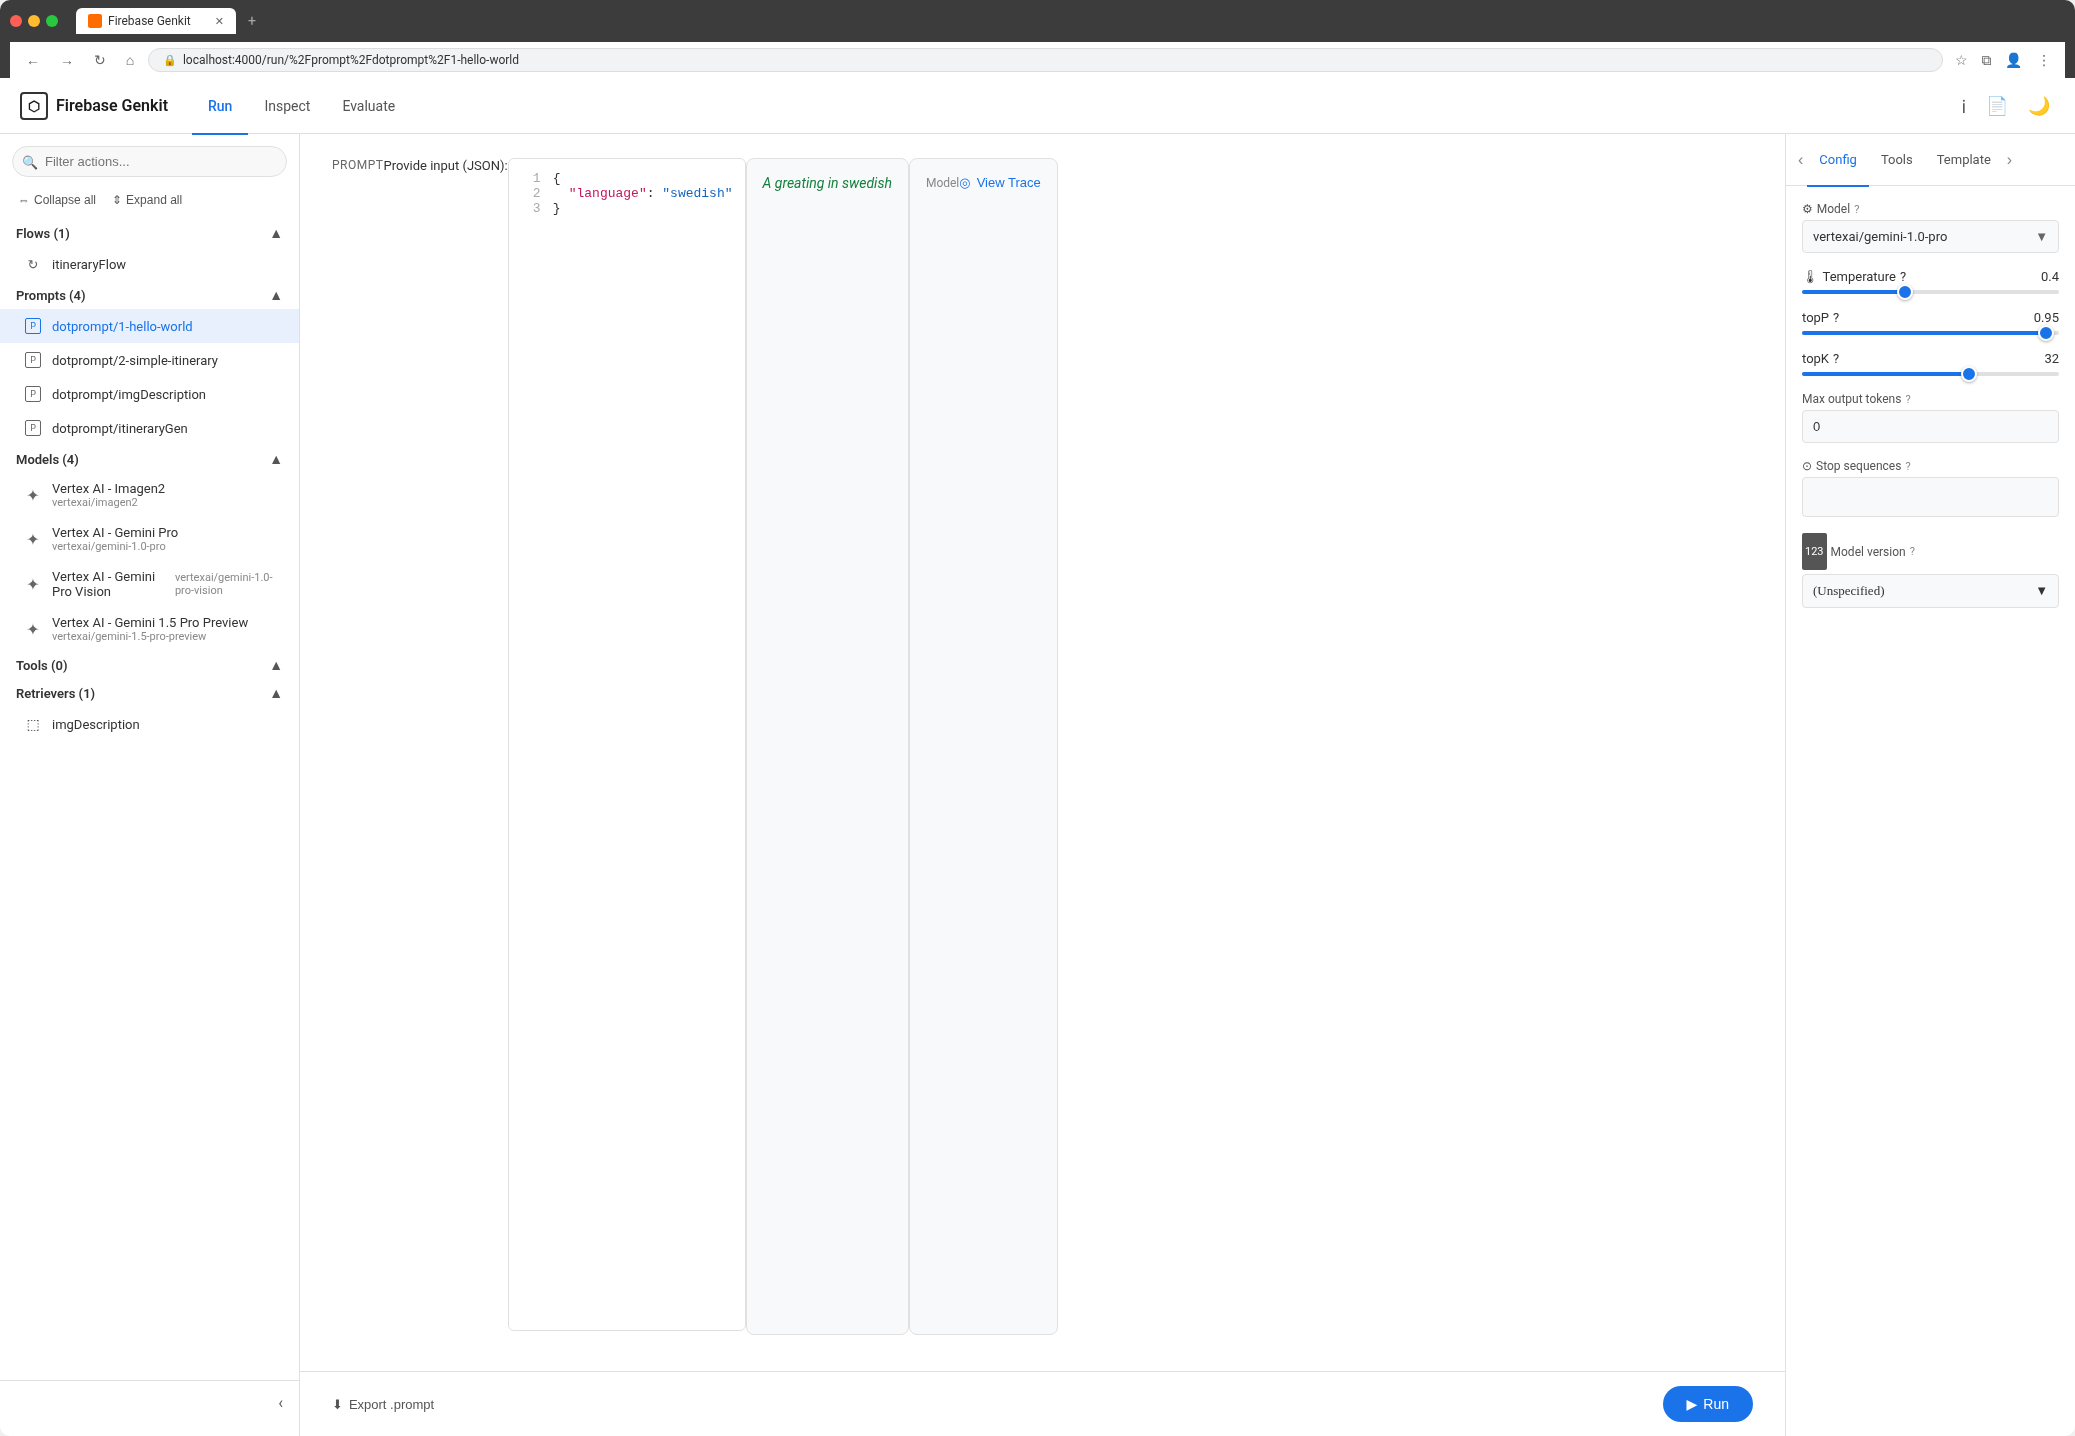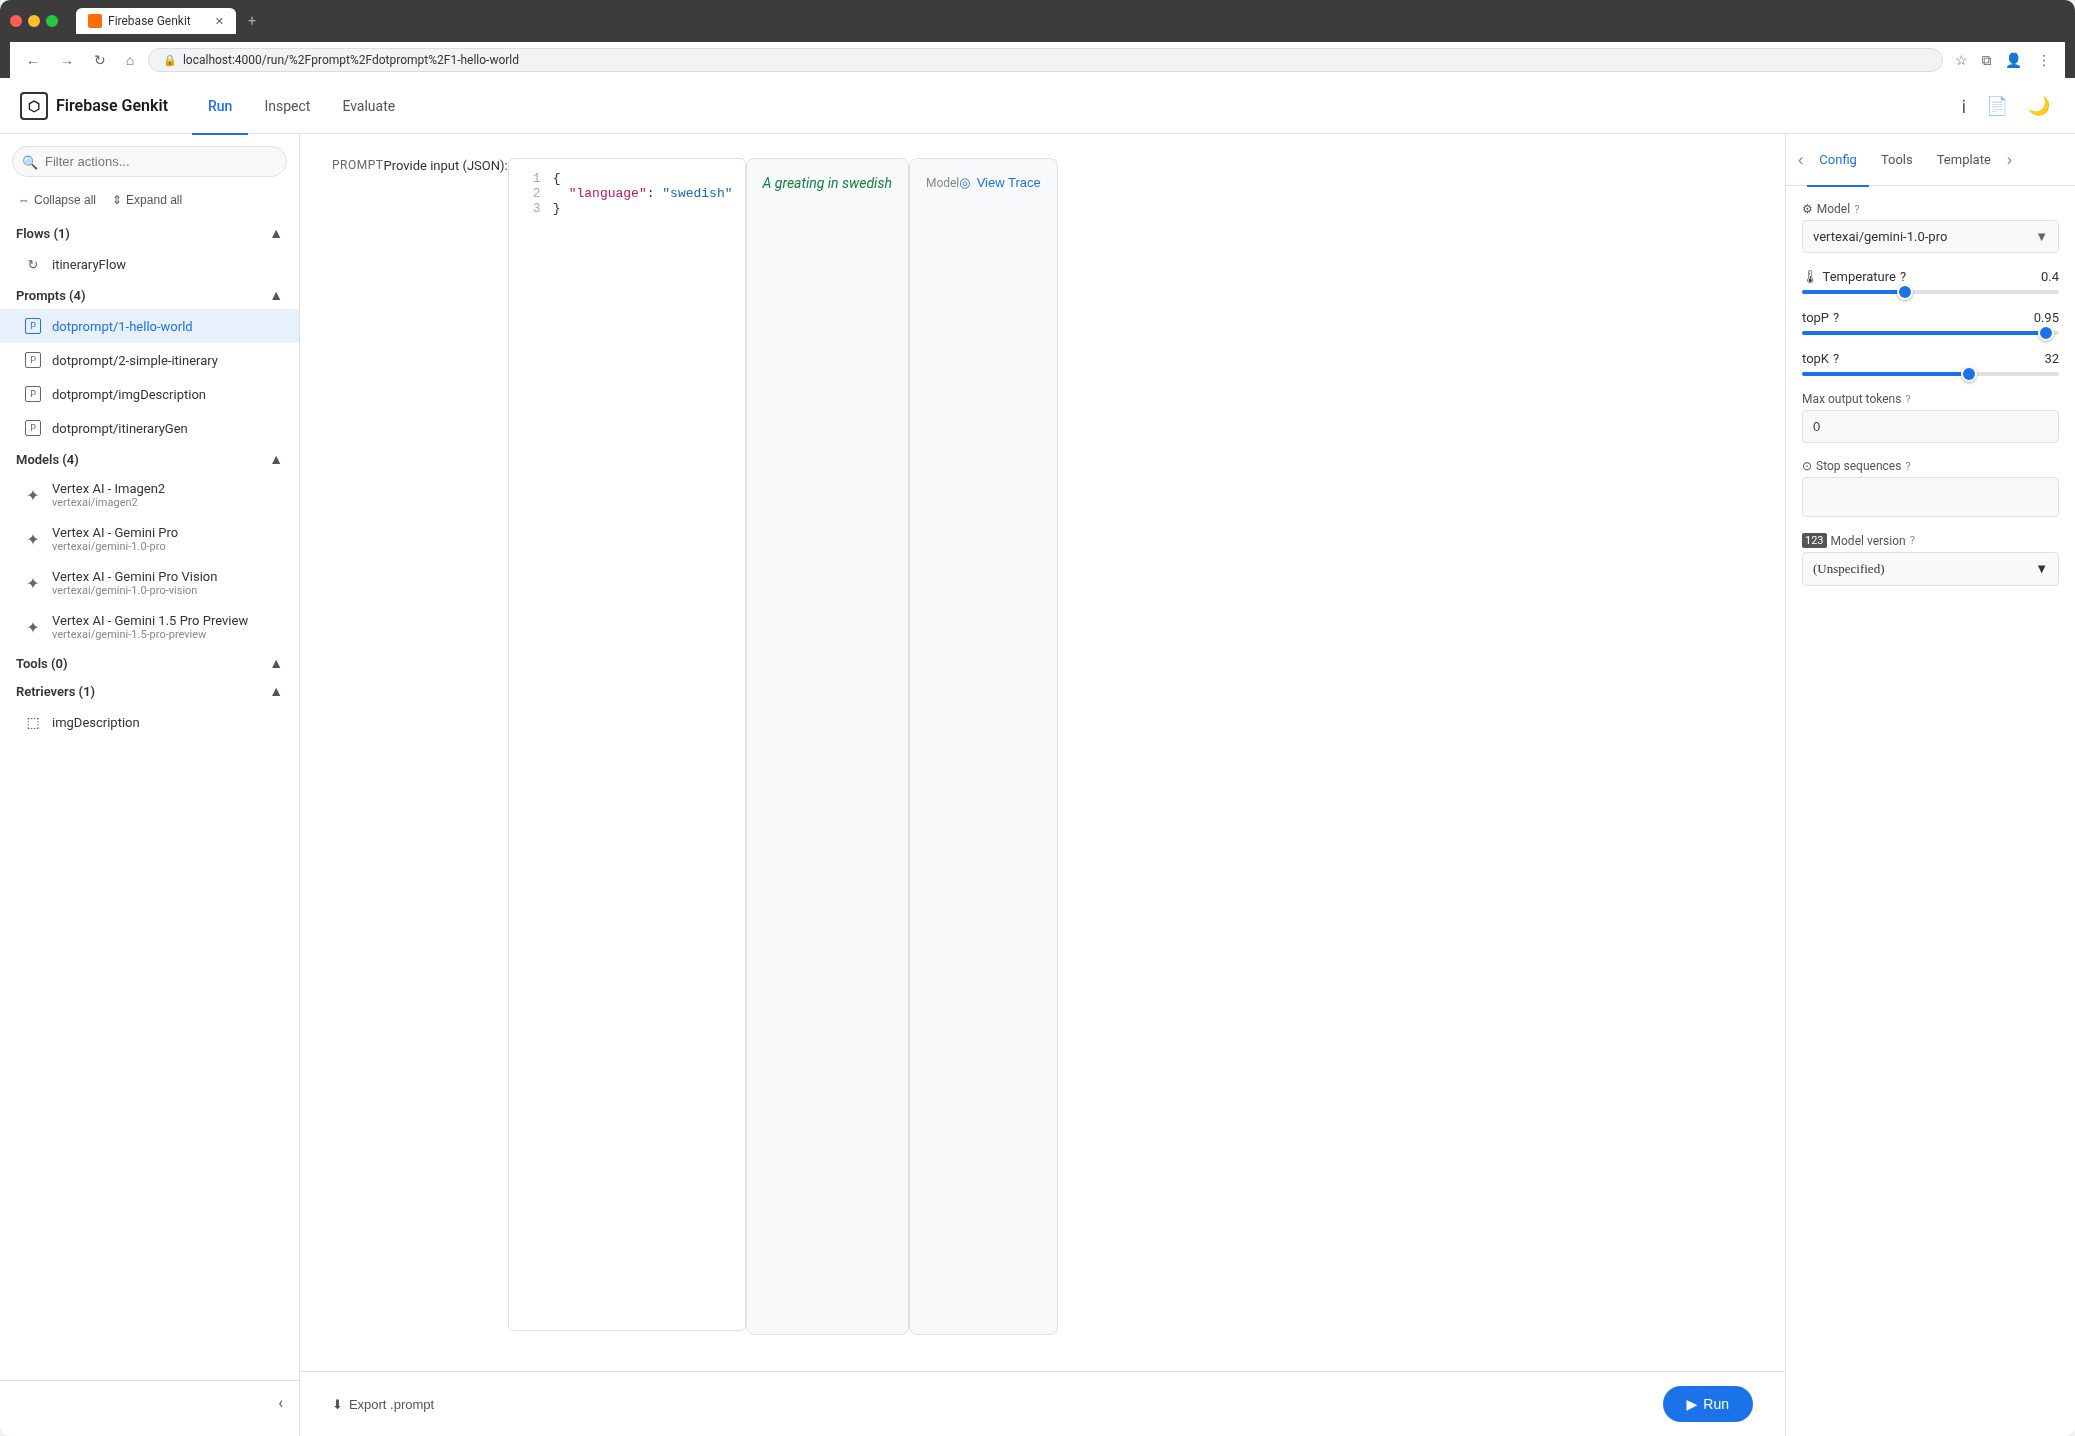--- a/index.html
+++ b/index.html
@@ -237,21 +237,21 @@
       </div>
       <div class="sidebar-item">
         <span class="item-icon model-icon">✦</span>
         <span style="display:flex;flex-direction:column;">
           <span style="font-size:13px;">Vertex AI - Gemini Pro</span>
           <span style="font-size:11px;color:#888;">vertexai/gemini-1.0-pro</span>
         </span>
       </div>
       <div class="sidebar-item">
         <span class="item-icon model-icon">✦</span>
-        <span style="display:flex;flex-direction:column;">
+        <span style="display:flex;flex-direction:row;align-items:center;">
           <span style="font-size:13px;">Vertex AI - Gemini Pro Vision</span>
           <span style="font-size:11px;color:#888;">vertexai/gemini-1.0-pro-vision</span>
         </span>
       </div>
       <div class="sidebar-item">
         <span class="item-icon model-icon">✦</span>
         <span style="display:flex;flex-direction:column;">
           <span style="font-size:13px;">Vertex AI - Gemini 1.5 Pro Preview</span>
           <span style="font-size:11px;color:#888;">vertexai/gemini-1.5-pro-preview</span>
         </span>
@@ -405,21 +405,21 @@
           <div class="field-label">
             <span>⊙</span>
             <span>Stop sequences</span>
             <span class="help-icon">?</span>
           </div>
           <div class="stop-seq-area"></div>
         </div>
 
         <div class="field-row">
           <div class="field-label">
-            <span style="font-size:11px;background:#555;color:white;padding:1px 3px;border-radius:2px;">123</span>
+            <span style="font-size:11px;background:#555;color:white;padding:12px 3px;border-radius:2px;">123</span>
             <span>Model version</span>
             <span class="help-icon">?</span>
           </div>
           <div class="model-ver-select">
             <span>(Unspecified)</span>
             <span>▼</span>
           </div>
         </div>
       </div>
     </div>

